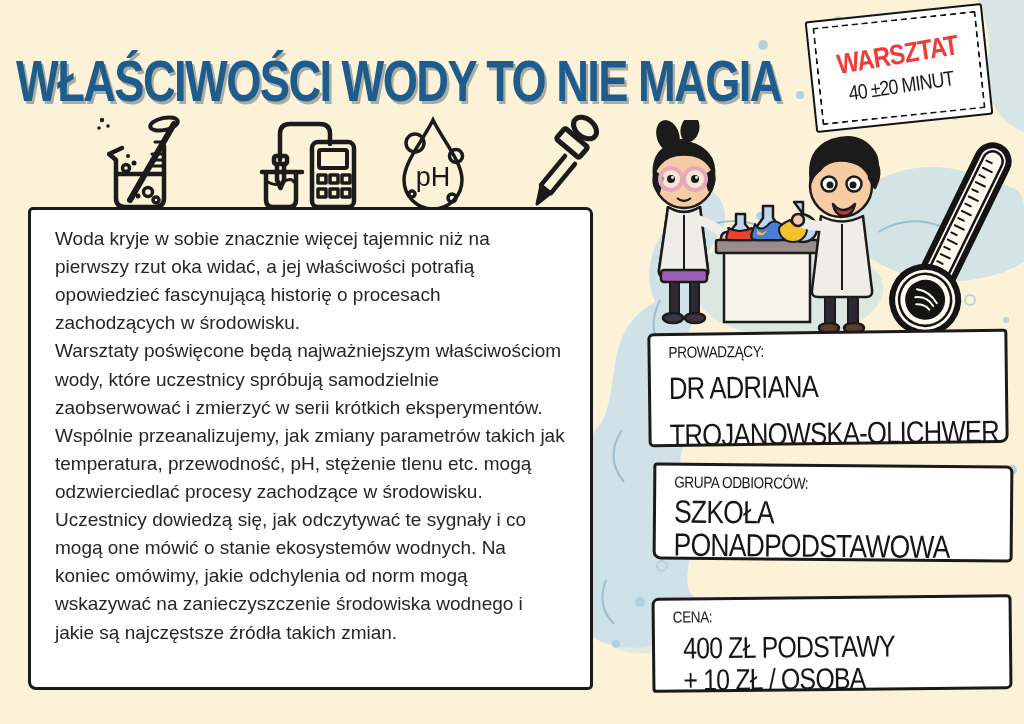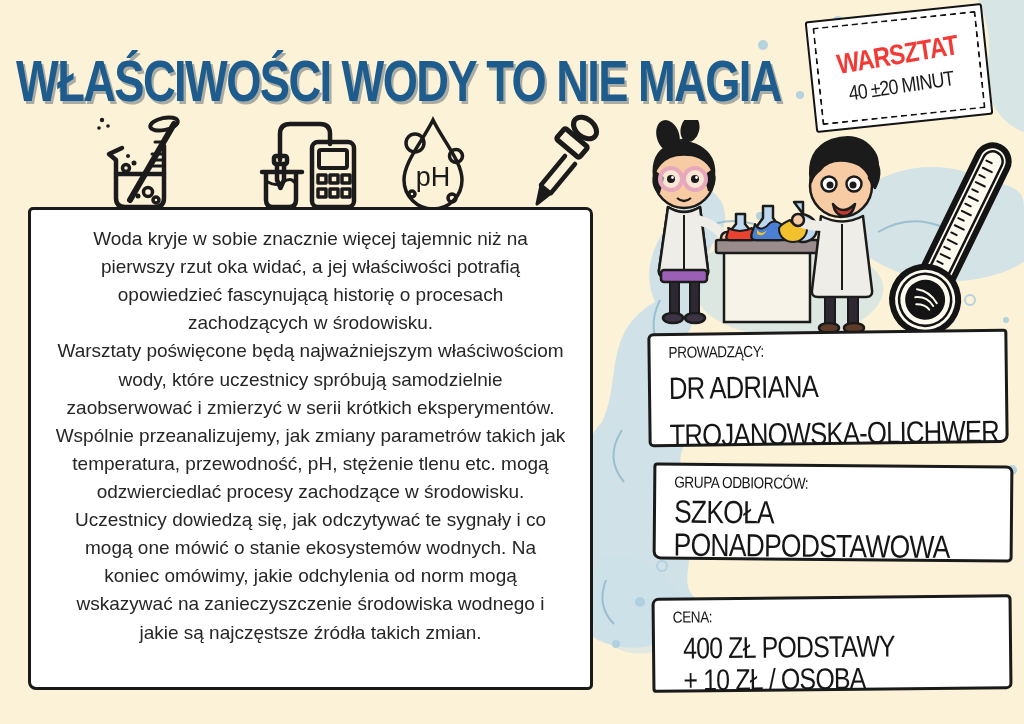--- a/index.html
+++ b/index.html
@@ -34,21 +34,21 @@
   }
   .badge-duration{
     font-size:21px;letter-spacing:-1px;white-space:nowrap;transform:scaleX(0.85) rotate(-2deg);
   }
 
   
   .desc-box{
     left:28px;top:207px;width:565px;height:483px;background:#ffffff;
     border:3.5px solid #1a1a1a;border-radius:5px 7px 5px 8px;
     box-sizing:border-box;padding:15px 24px 10px;
-    text-align:center;font-size:19px;line-height:1.48;color:#262626;
+    text-align:left;font-size:19px;line-height:1.48;color:#262626;
   }
   .desc-box p{margin:0;}
 
   
   .info-box{
     background:#ffffff;border:3.5px solid #1a1a1a;box-sizing:border-box;
     padding:8px 18px;color:#161616;
   }
   .info-label{
     font-size:16px;letter-spacing:-0.5px;white-space:nowrap;

